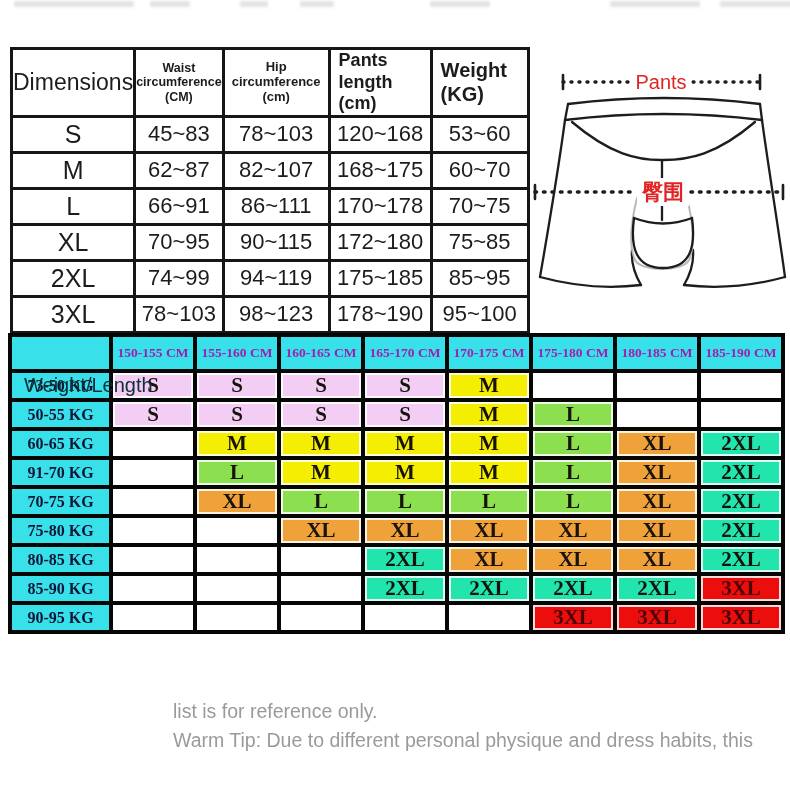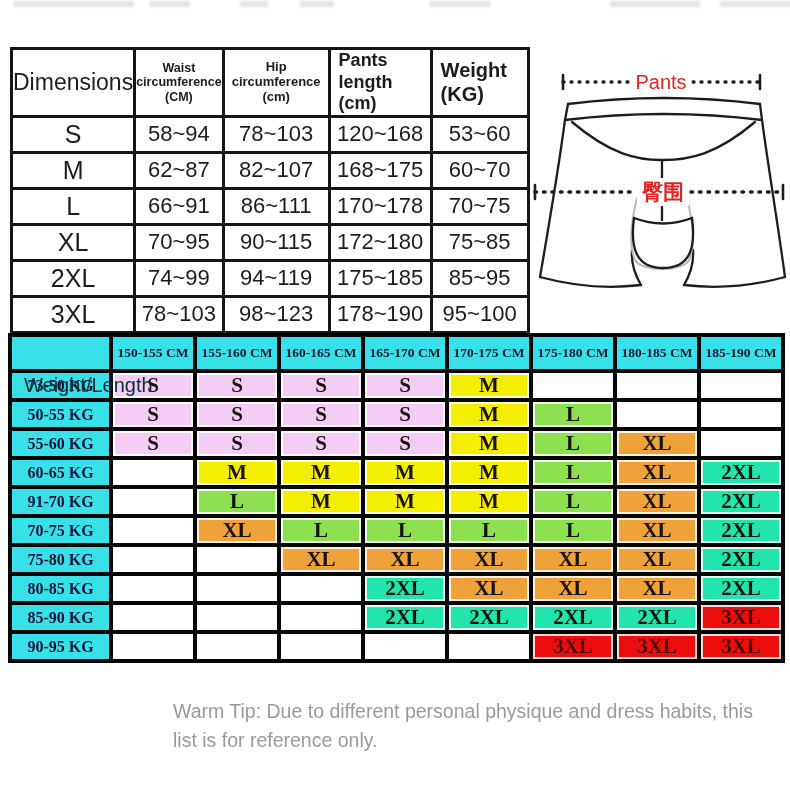--- a/index.html
+++ b/index.html
@@ -40,21 +40,21 @@
     font-family:Liberation Sans, sans-serif;}
 
   
   #matrix-table{position:absolute; left:8px; top:333px;}
   #matrix-table th,#matrix-table td{
     border:4px solid #060606; padding:0; text-align:center; overflow:visible;
     font-family:"Liberation Serif","DejaVu Serif",serif;
   }
   #matrix-table tr{height:29px;}
   #matrix-table tr.hdr{height:36px;}
-  .mx-colhead{background:#38e1e9; font-size:13.5px; font-weight:bold; color:#0f172a;}
+  .mx-colhead{background:#38e1e9; font-size:13.5px; font-weight:bold; color:#a21caf;}
   .mx-rowhead{background:#38e1e9; font-size:16px; font-weight:bold; color:#0e1436;}
   .mx-corner{background:#38e1e9; position:relative;}
   .corner-label{
     position:absolute; left:12px; top:50%; transform:translateY(-50%);
     font-family:"Liberation Sans","DejaVu Sans",sans-serif;
     font-size:20px; color:#0d2e36; white-space:nowrap; z-index:3; font-weight:400;margin-top:32px;
   }
   .mx-cell{font-size:21px; font-weight:bold; color:#17120d;
     box-shadow:inset 0 0 0 2px rgba(255,255,255,.85);}
   .mx-cell.sz-3XL{color:#4a0404;}
@@ -91,21 +91,21 @@
     <tbody id="dim-body">
         <tr class="hdr">
           <th class="h-dim">Dimensions</th>
           <th class="h-waist">Waist circumference (CM)</th>
           <th class="h-hip">Hip circumference (cm)</th>
           <th class="h-pants">Pants length (cm)</th>
           <th class="h-weight">Weight (KG)</th>
         </tr>
         <tr>
           <td class="dim-size">S</td>
-          <td class="dim-val">58~94</td>
+          <td class="dim-val">45~83</td>
           <td class="dim-val">78~103</td>
           <td class="dim-val">120~168</td>
           <td class="dim-val">53~60</td>
         </tr>
         <tr>
           <td class="dim-size">M</td>
           <td class="dim-val">62~87</td>
           <td class="dim-val">82~107</td>
           <td class="dim-val">168~175</td>
           <td class="dim-val">60~70</td>
@@ -223,31 +223,20 @@
           <td class="mx-cell sz-S" style="background: rgb(243, 205, 243);">S</td>
           <td class="mx-cell sz-S" style="background: rgb(243, 205, 243);">S</td>
           <td class="mx-cell sz-S" style="background: rgb(243, 205, 243);">S</td>
           <td class="mx-cell sz-S" style="background: rgb(243, 205, 243);">S</td>
           <td class="mx-cell sz-M" style="background: rgb(244, 239, 2);">M</td>
           <td class="mx-cell sz-L" style="background: rgb(140, 224, 79);">L</td>
           <td class="mx-cell sz-empty" style="background: rgb(255, 255, 255);"></td>
           <td class="mx-cell sz-empty" style="background: rgb(255, 255, 255);"></td>
         </tr>
         <tr>
-          <th class="mx-rowhead">55-60 KG</th>
-          <td class="mx-cell sz-S" style="background: rgb(243, 205, 243);">S</td>
-          <td class="mx-cell sz-S" style="background: rgb(243, 205, 243);">S</td>
-          <td class="mx-cell sz-S" style="background: rgb(243, 205, 243);">S</td>
-          <td class="mx-cell sz-S" style="background: rgb(243, 205, 243);">S</td>
-          <td class="mx-cell sz-M" style="background: rgb(244, 239, 2);">M</td>
-          <td class="mx-cell sz-L" style="background: rgb(140, 224, 79);">L</td>
-          <td class="mx-cell sz-XL" style="background: rgb(239, 162, 58);">XL</td>
-          <td class="mx-cell sz-empty" style="background: rgb(255, 255, 255);"></td>
-        </tr>
-        <tr>
           <th class="mx-rowhead">60-65 KG</th>
           <td class="mx-cell sz-empty" style="background: rgb(255, 255, 255);"></td>
           <td class="mx-cell sz-M" style="background: rgb(244, 239, 2);">M</td>
           <td class="mx-cell sz-M" style="background: rgb(244, 239, 2);">M</td>
           <td class="mx-cell sz-M" style="background: rgb(244, 239, 2);">M</td>
           <td class="mx-cell sz-M" style="background: rgb(244, 239, 2);">M</td>
           <td class="mx-cell sz-L" style="background: rgb(140, 224, 79);">L</td>
           <td class="mx-cell sz-XL" style="background: rgb(239, 162, 58);">XL</td>
           <td class="mx-cell sz-2XL" style="background: rgb(34, 229, 173);">2XL</td>
         </tr>
@@ -314,17 +303,17 @@
           <td class="mx-cell sz-empty" style="background: rgb(255, 255, 255);"></td>
           <td class="mx-cell sz-empty" style="background: rgb(255, 255, 255);"></td>
           <td class="mx-cell sz-3XL" style="background: rgb(236, 13, 13);">3XL</td>
           <td class="mx-cell sz-3XL" style="background: rgb(236, 13, 13);">3XL</td>
           <td class="mx-cell sz-3XL" style="background: rgb(236, 13, 13);">3XL</td>
         </tr>
       </tbody>
   </table>
 
   <div class="warm-tip">
+    <span>list is for reference only.</span>
     <span>Warm Tip: Due to different personal physique and dress habits, this</span>
-    <span>list is for reference only.</span>
   </div>
 
 </div>
 
 </body></html>

